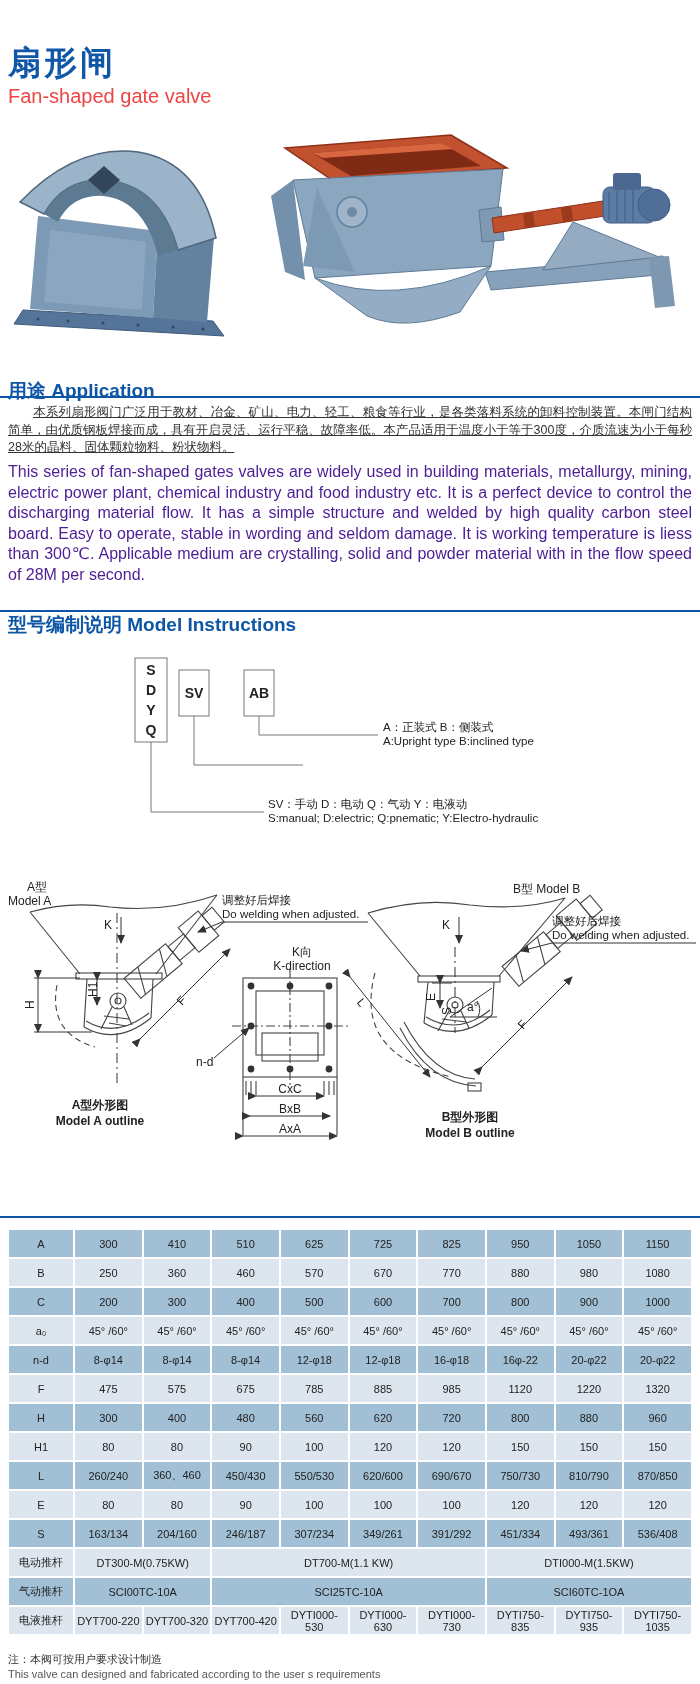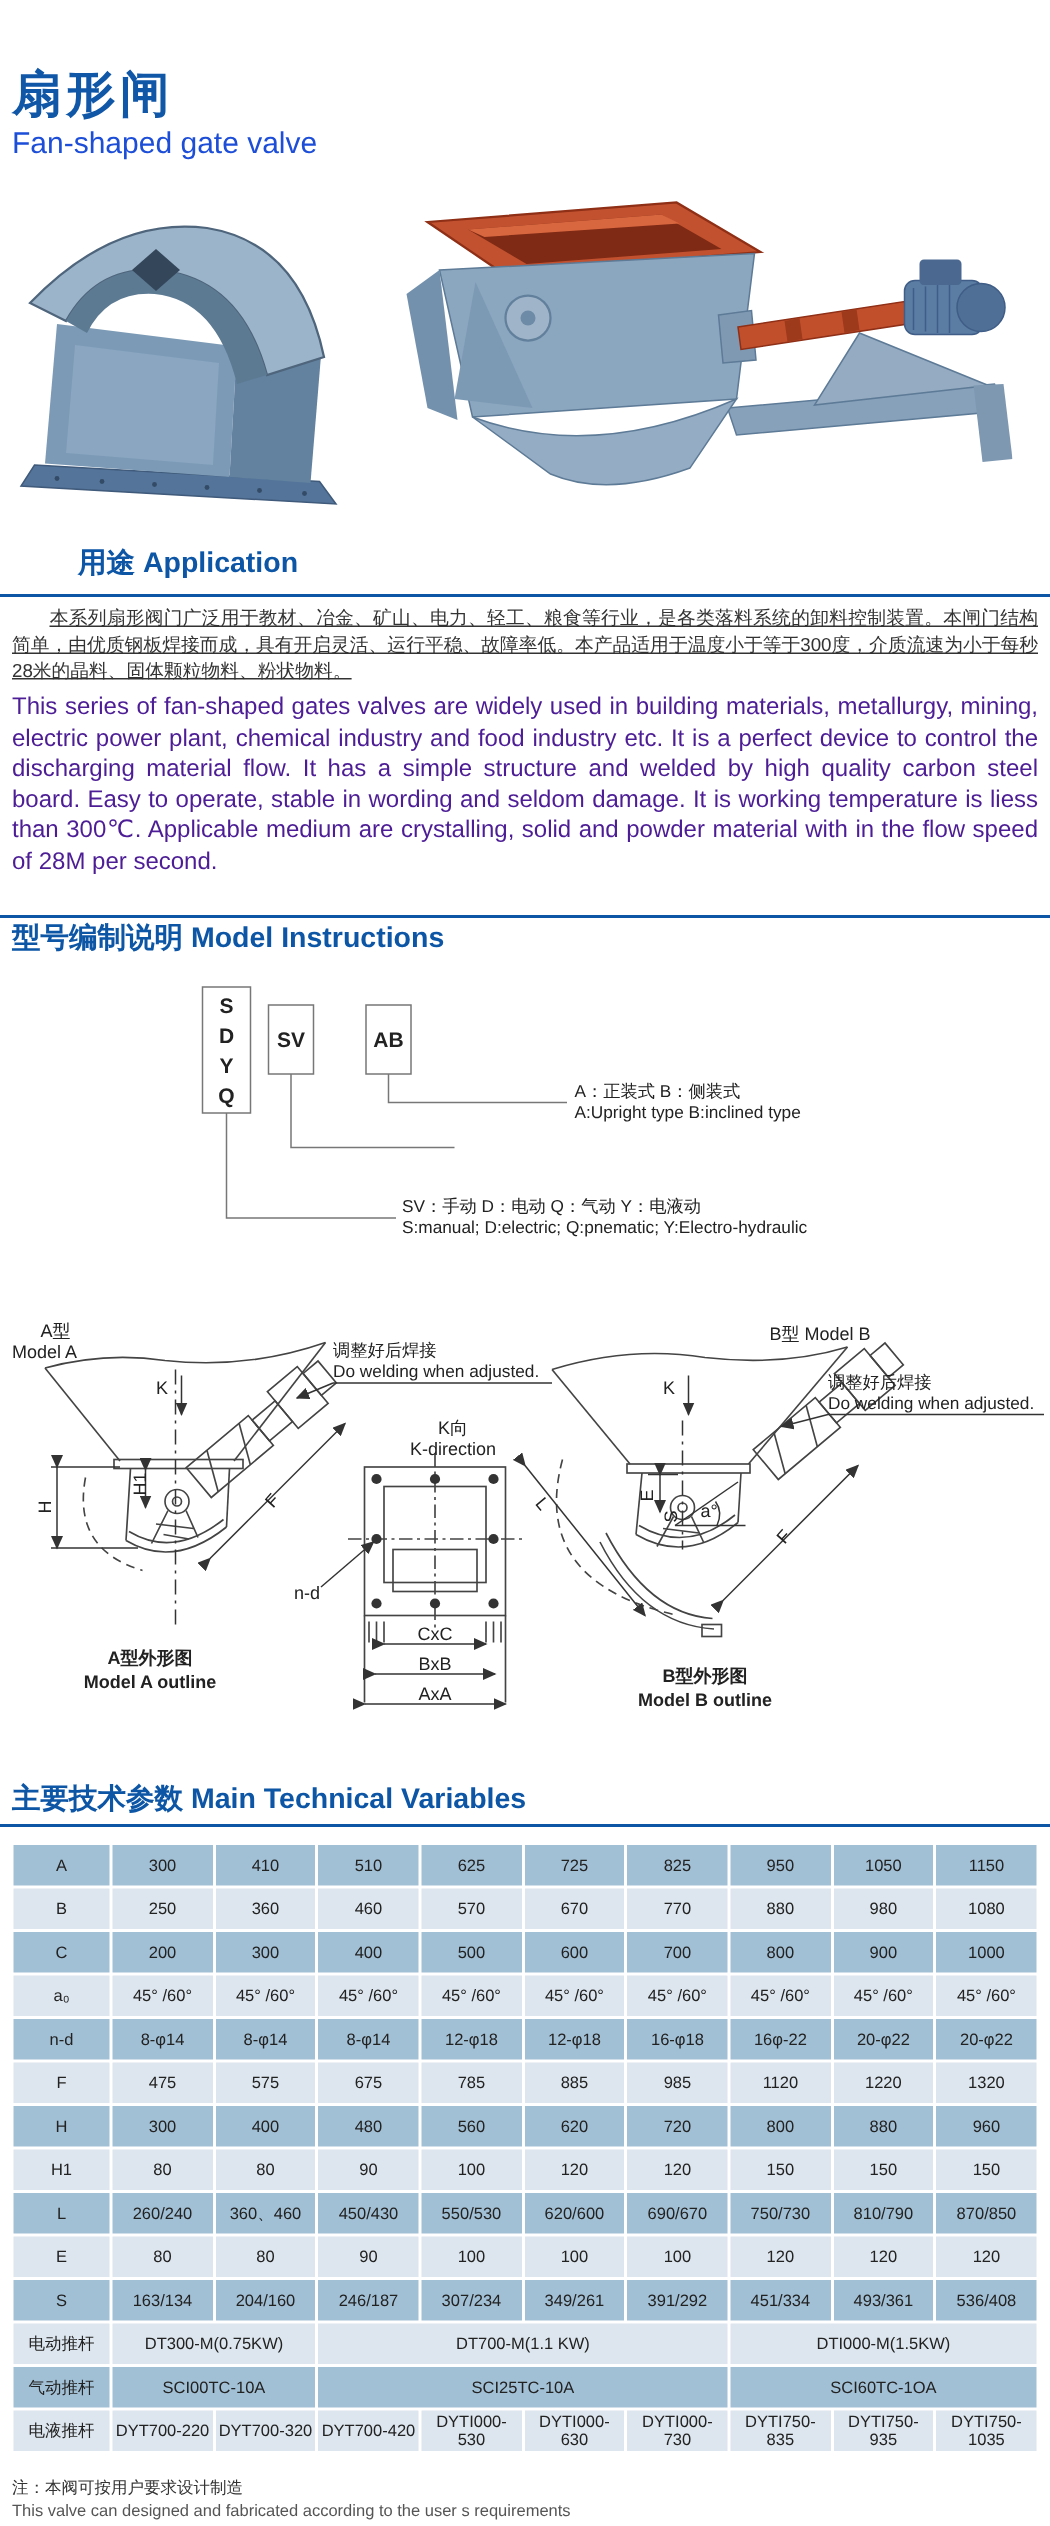--- a/index.html
+++ b/index.html
@@ -2,21 +2,21 @@
 <html><head>
 <meta charset="utf-8">
 <style>
   html,body{margin:0;padding:0;background:#fff;}
   body{width:700px;font-family:"Liberation Sans","DejaVu Sans",sans-serif;color:#333;}
   #page{position:relative;width:700px;height:1684px;overflow:hidden;background:#fff;}
   .abs{position:absolute;}
   
   .t1{font-size:35px;font-weight:bold;color:#1057a7;letter-spacing:1px;line-height:40px;}
   .t2{font-size:33px;font-weight:bold;color:#1057a7;letter-spacing:3px;line-height:40px;margin-top:37px;}
-  .t3{font-size:20px;color:#1d4ed8;line-height:26px;}
+  .t3{font-size:20px;color:#ef4444;line-height:26px;}
   
   .h2{font-size:19px;font-weight:bold;color:#0d56a6;}
   .rule{position:absolute;left:0;width:700px;height:2px;background:#0d56a6;}
   
   .cn{font-size:12.5px;line-height:17.5px;color:#333;text-align:justify;}
   .cn .indent{display:inline-block;width:2em;}
   .en{font-size:16px;line-height:20.5px;color:#4c1d95;text-align:justify;}
   
   table.tech{border-collapse:separate;border-spacing:2px;width:686px;table-layout:fixed;}
   table.tech td{height:25px;text-align:center;font-size:11px;color:#222;padding:1px 2px;overflow:hidden;}
@@ -91,21 +91,21 @@
       <rect x="348" y="57" width="52" height="36" rx="7" fill="#5b7ca3" stroke="#3f5d86" stroke-width="1"></rect>
       <rect x="358" y="43" width="28" height="17" rx="3" fill="#4a6890"></rect>
       <circle cx="399" cy="75" r="16" fill="#4f6f96" stroke="#3f5d86" stroke-width="1"></circle>
       <line x1="354" y1="62" x2="354" y2="90" stroke="#3f5d86"></line>
         <line x1="362" y1="61" x2="362" y2="91" stroke="#3f5d86"></line>
       <line x1="370" y1="60" x2="370" y2="92" stroke="#3f5d86"></line>
         <line x1="378" y1="60" x2="378" y2="92" stroke="#3f5d86"></line>
     </svg>
   </div>
 
-  <div class="abs h2" style="top:362px;left:8px;margin-left:44px;">用途 Application</div>
+  <div class="abs h2" style="top:378px;left:8px;">用途 Application</div>
   <div class="rule" style="top:396px;"></div>
   <div class="abs cn" style="top:404px;left:8px;width:684px;text-decoration:underline;"><span class="indent"></span><span>本系列扇形阀门广泛用于教材、冶金、矿山、电力、轻工、粮食等行业，是各类落料系统的卸料控制装置。本闸门结构简单，由优质钢板焊接而成，具有开启灵活、运行平稳、故障率低。本产品适用于温度小于等于300度，介质流速为小于每秒28米的晶料、固体颗粒物料、粉状物料。</span></div>
   <div class="abs en" style="top:462px;left:8px;width:684px;">This series of fan-shaped gates valves are widely used in building materials, metallurgy, mining, electric power plant, chemical industry and food industry etc. It is a perfect device to control the discharging material flow. It has a simple structure and welded by high quality carbon steel board. Easy to operate, stable in wording and seldom damage. It is working temperature is liess than 300℃. Applicable medium are crystalling, solid and powder material with in the flow speed of 28M per second.</div>
 
   <div class="abs h2" style="top:612px;left:8px;">型号编制说明 Model Instructions</div>
   <div class="rule" style="top:610px;"></div>
 
   <svg class="abs" style="top:615px;left:0;" width="700" height="238" viewBox="0 0 700 238">
     <g fill="none" stroke="#777" stroke-width="1">
       <rect x="135" y="43" width="32" height="84"></rect>
@@ -282,21 +282,20 @@
     </g>
 
     <g font-size="12" font-weight="bold" fill="#222">
       <text x="100" y="254" text-anchor="middle">A型外形图</text>
       <text x="100" y="270" text-anchor="middle">Model A outline</text>
       <text x="470" y="266" text-anchor="middle">B型外形图</text>
       <text x="470" y="282" text-anchor="middle">Model B outline</text>
     </g>
   </svg>
 
-  <div class="abs h2" style="top:1186px;left:8px;">主要技术参数 Main Technical Variables</div>
   <div class="rule" style="top:1216px;"></div>
 
   <div class="abs" style="top:1228px;left:7px;">
     <table class="tech">
       <tbody>
           <tr class="dark">
             <td class="lbl">A</td>
             <td>300</td>
             <td>410</td>
             <td>510</td>

